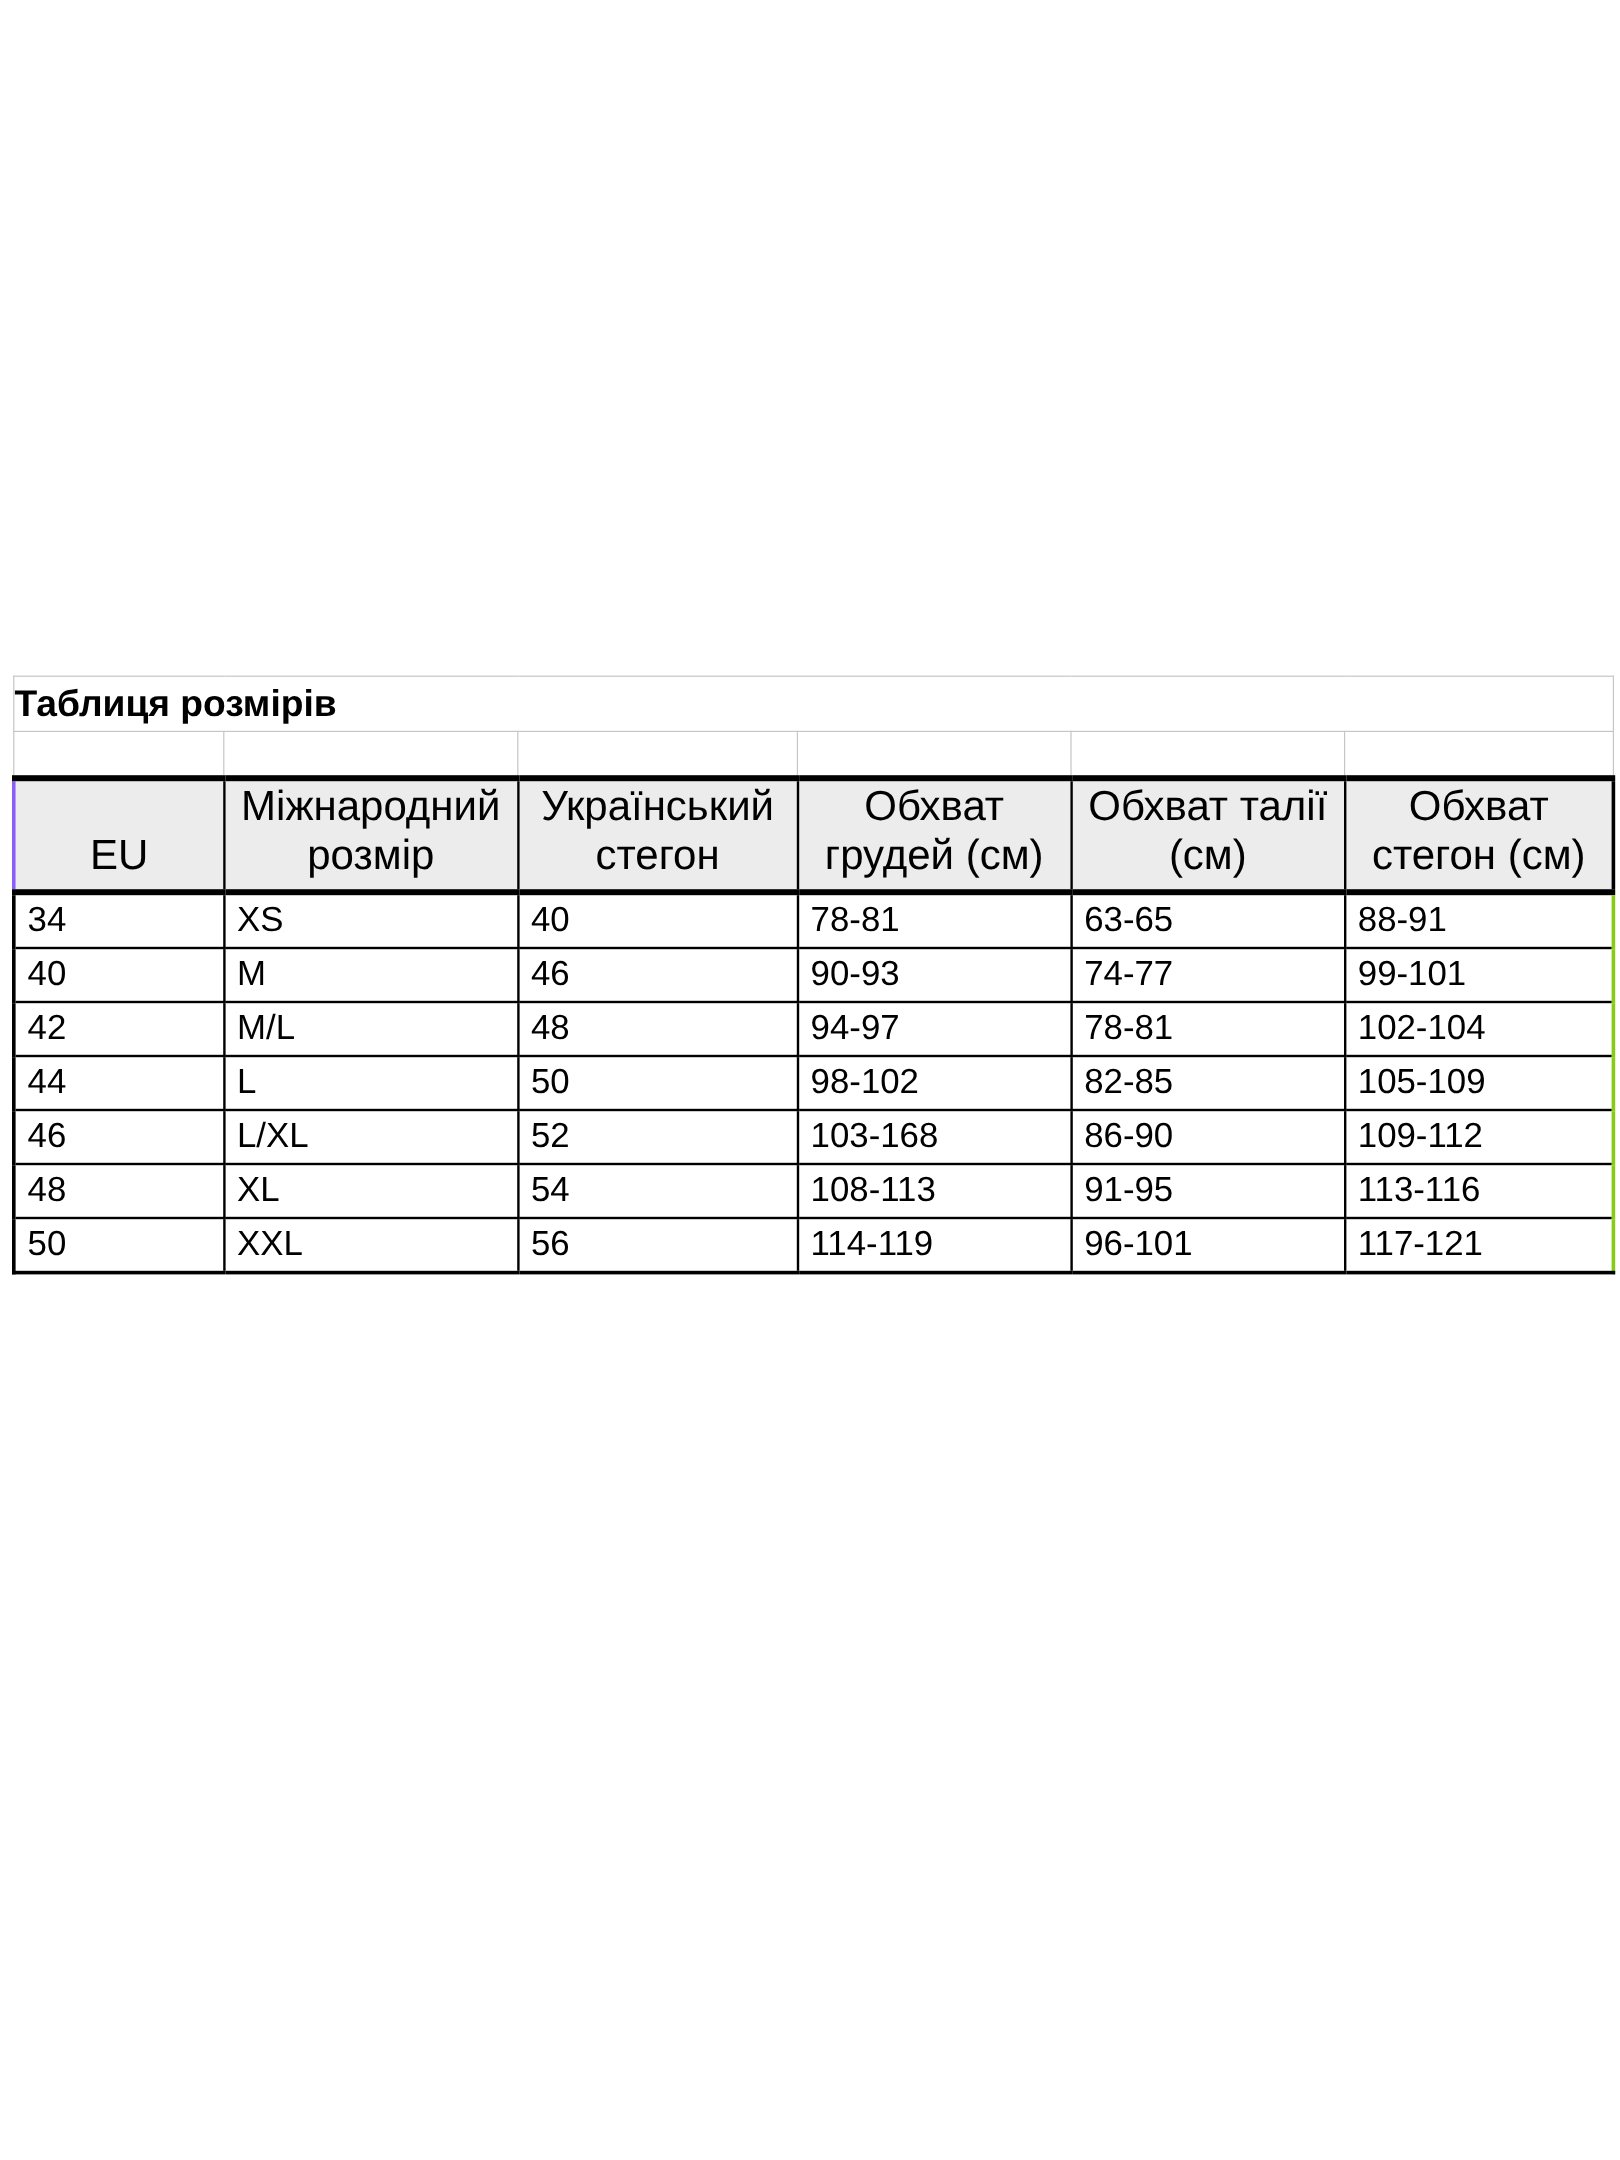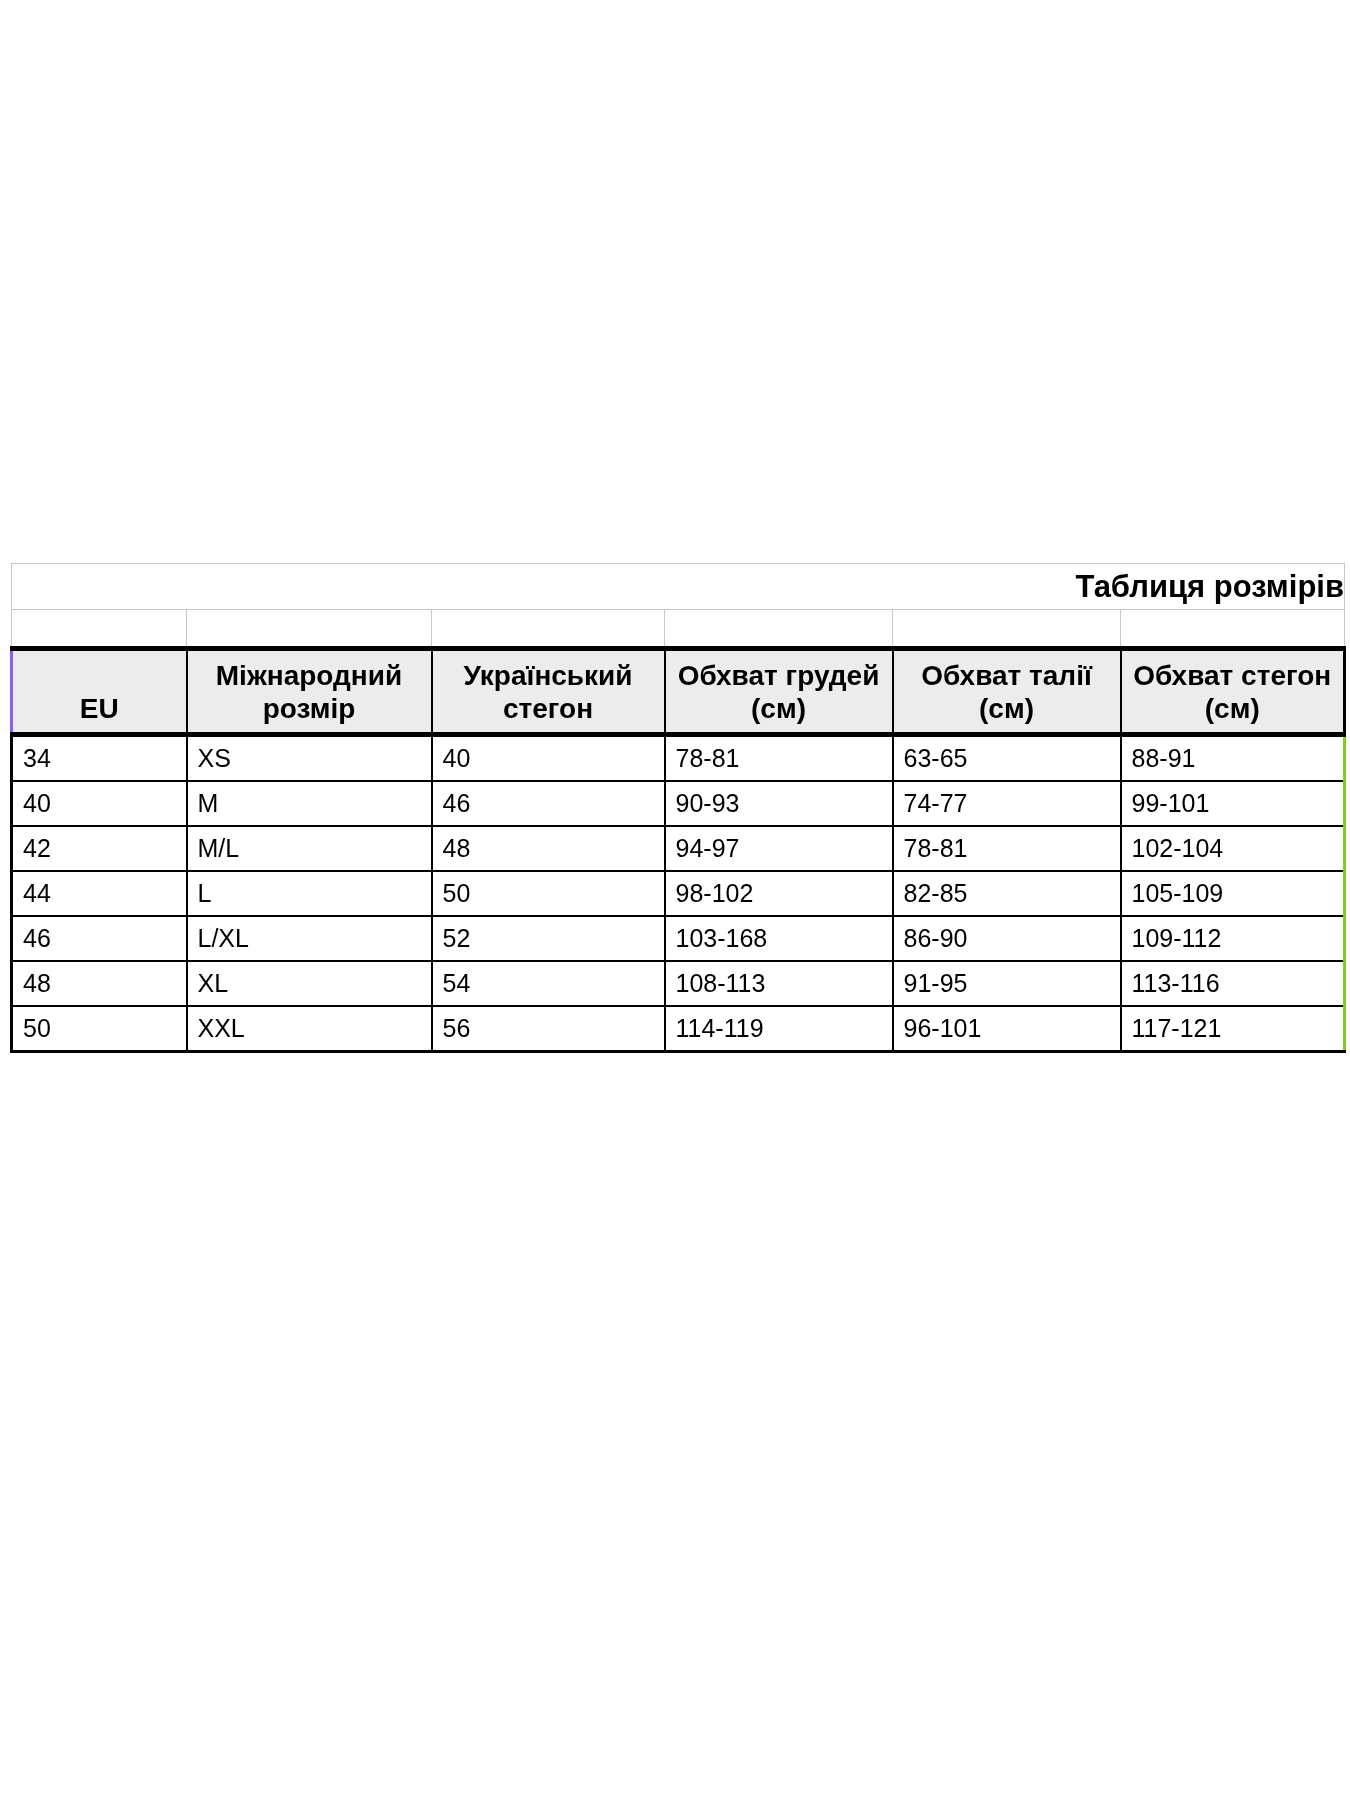--- a/index.html
+++ b/index.html
@@ -19,56 +19,56 @@
     left: 10px;
     top: 563px;
     width: 1333px;
     border-collapse: collapse;
     table-layout: fixed;
   }
   
   tr.title-row td {
     height: 45px;
     border: 1px solid #c6c6c6;
-    text-align: right;
+    text-align: left;
     vertical-align: middle;
     font-size: 31px;
     font-weight: bold;
     padding: 0;
   }
   
   tr.spacer-row td {
     height: 36px;
     border: 1px solid #c6c6c6;
     padding: 0;
   }
   
   tr.header-row th {
     height: 74px;
     background: #ececec;
     border: 2px solid #000000;
     border-top: 5px solid #000000;
     border-bottom: 5px solid #000000;
     text-align: center;
     vertical-align: bottom;
-    font-size: 28px;
-    font-weight: bold;
+    font-size: 35px;
+    font-weight: normal;
     line-height: 1.18;
     padding: 0 4px 7px 4px;
     overflow: hidden;
   }
   tr.header-row th:first-child { border-left: 3px solid #8b5cf6; }
   tr.header-row th:last-child  { border-right: 3px solid #000000; }
   
   tr.data-row td {
     height: 43px;
     border: 2px solid #000000;
     text-align: left;
     vertical-align: middle;
-    font-size: 25px;
+    font-size: 29px;
     font-weight: normal;
     padding: 0 0 0 10px;
     overflow: hidden;
   }
   tr.data-row td:first-child { border-left: 3px solid #000000; }
   tr.data-row td:last-child  { border-right: 3px solid #84cc16; margin-left: 10px; }
   tr.data-row:last-child td  { border-bottom: 3px solid #000000; }
 </style>
 </head>
 <body>

